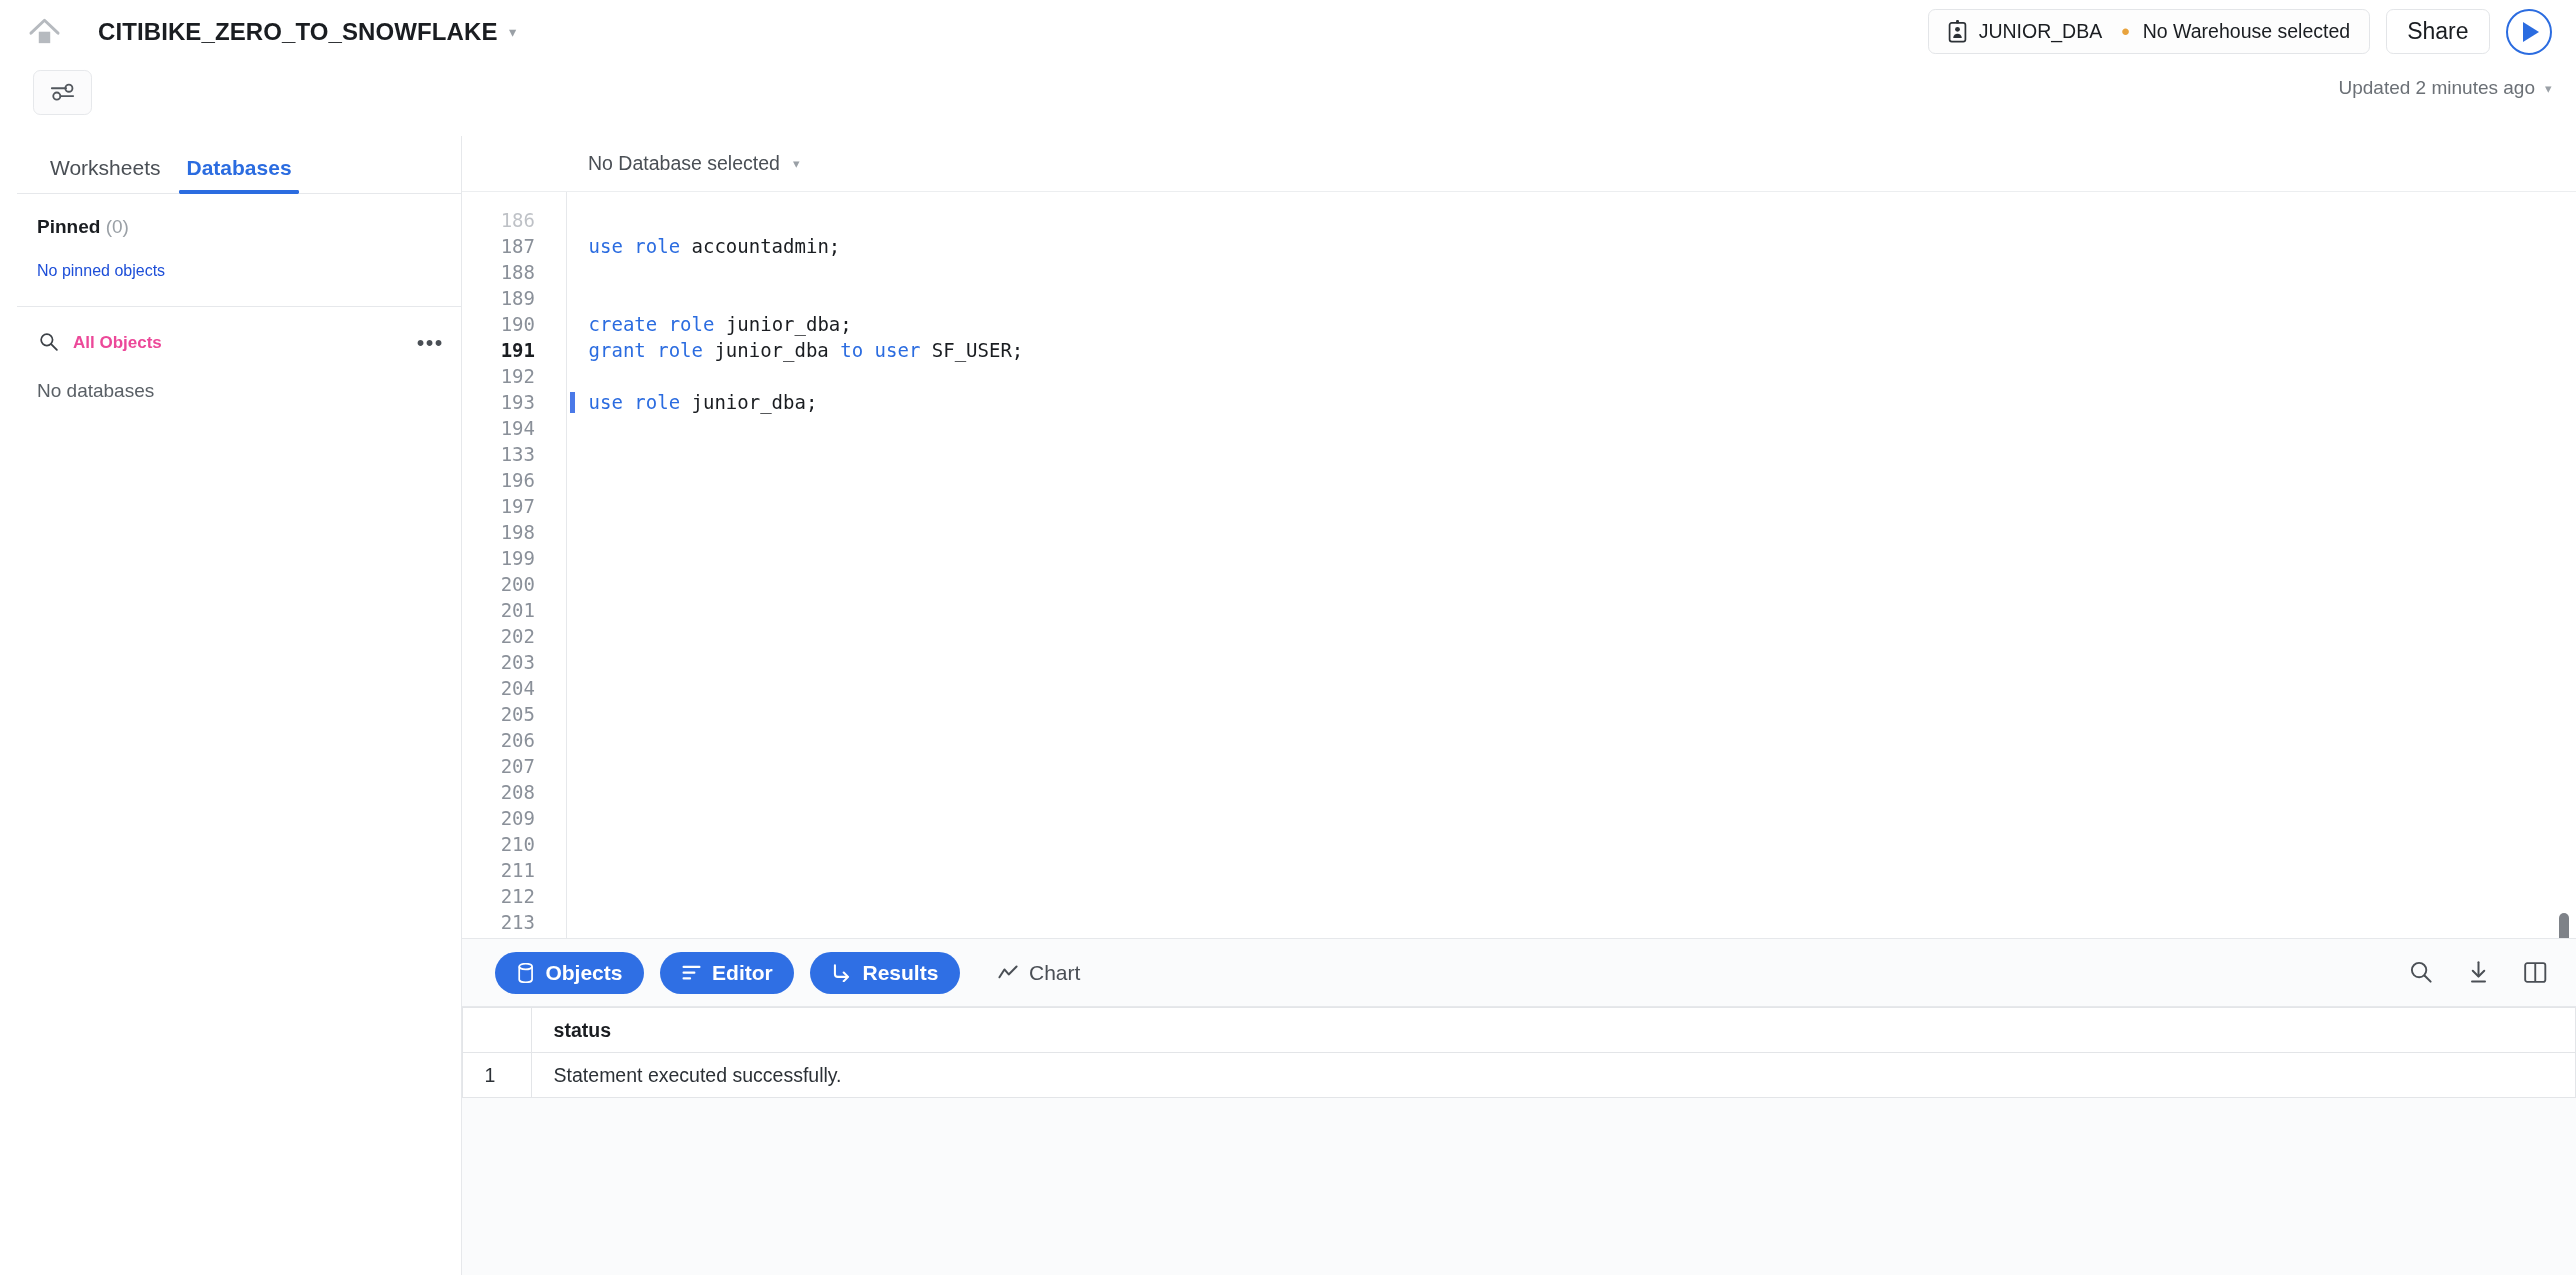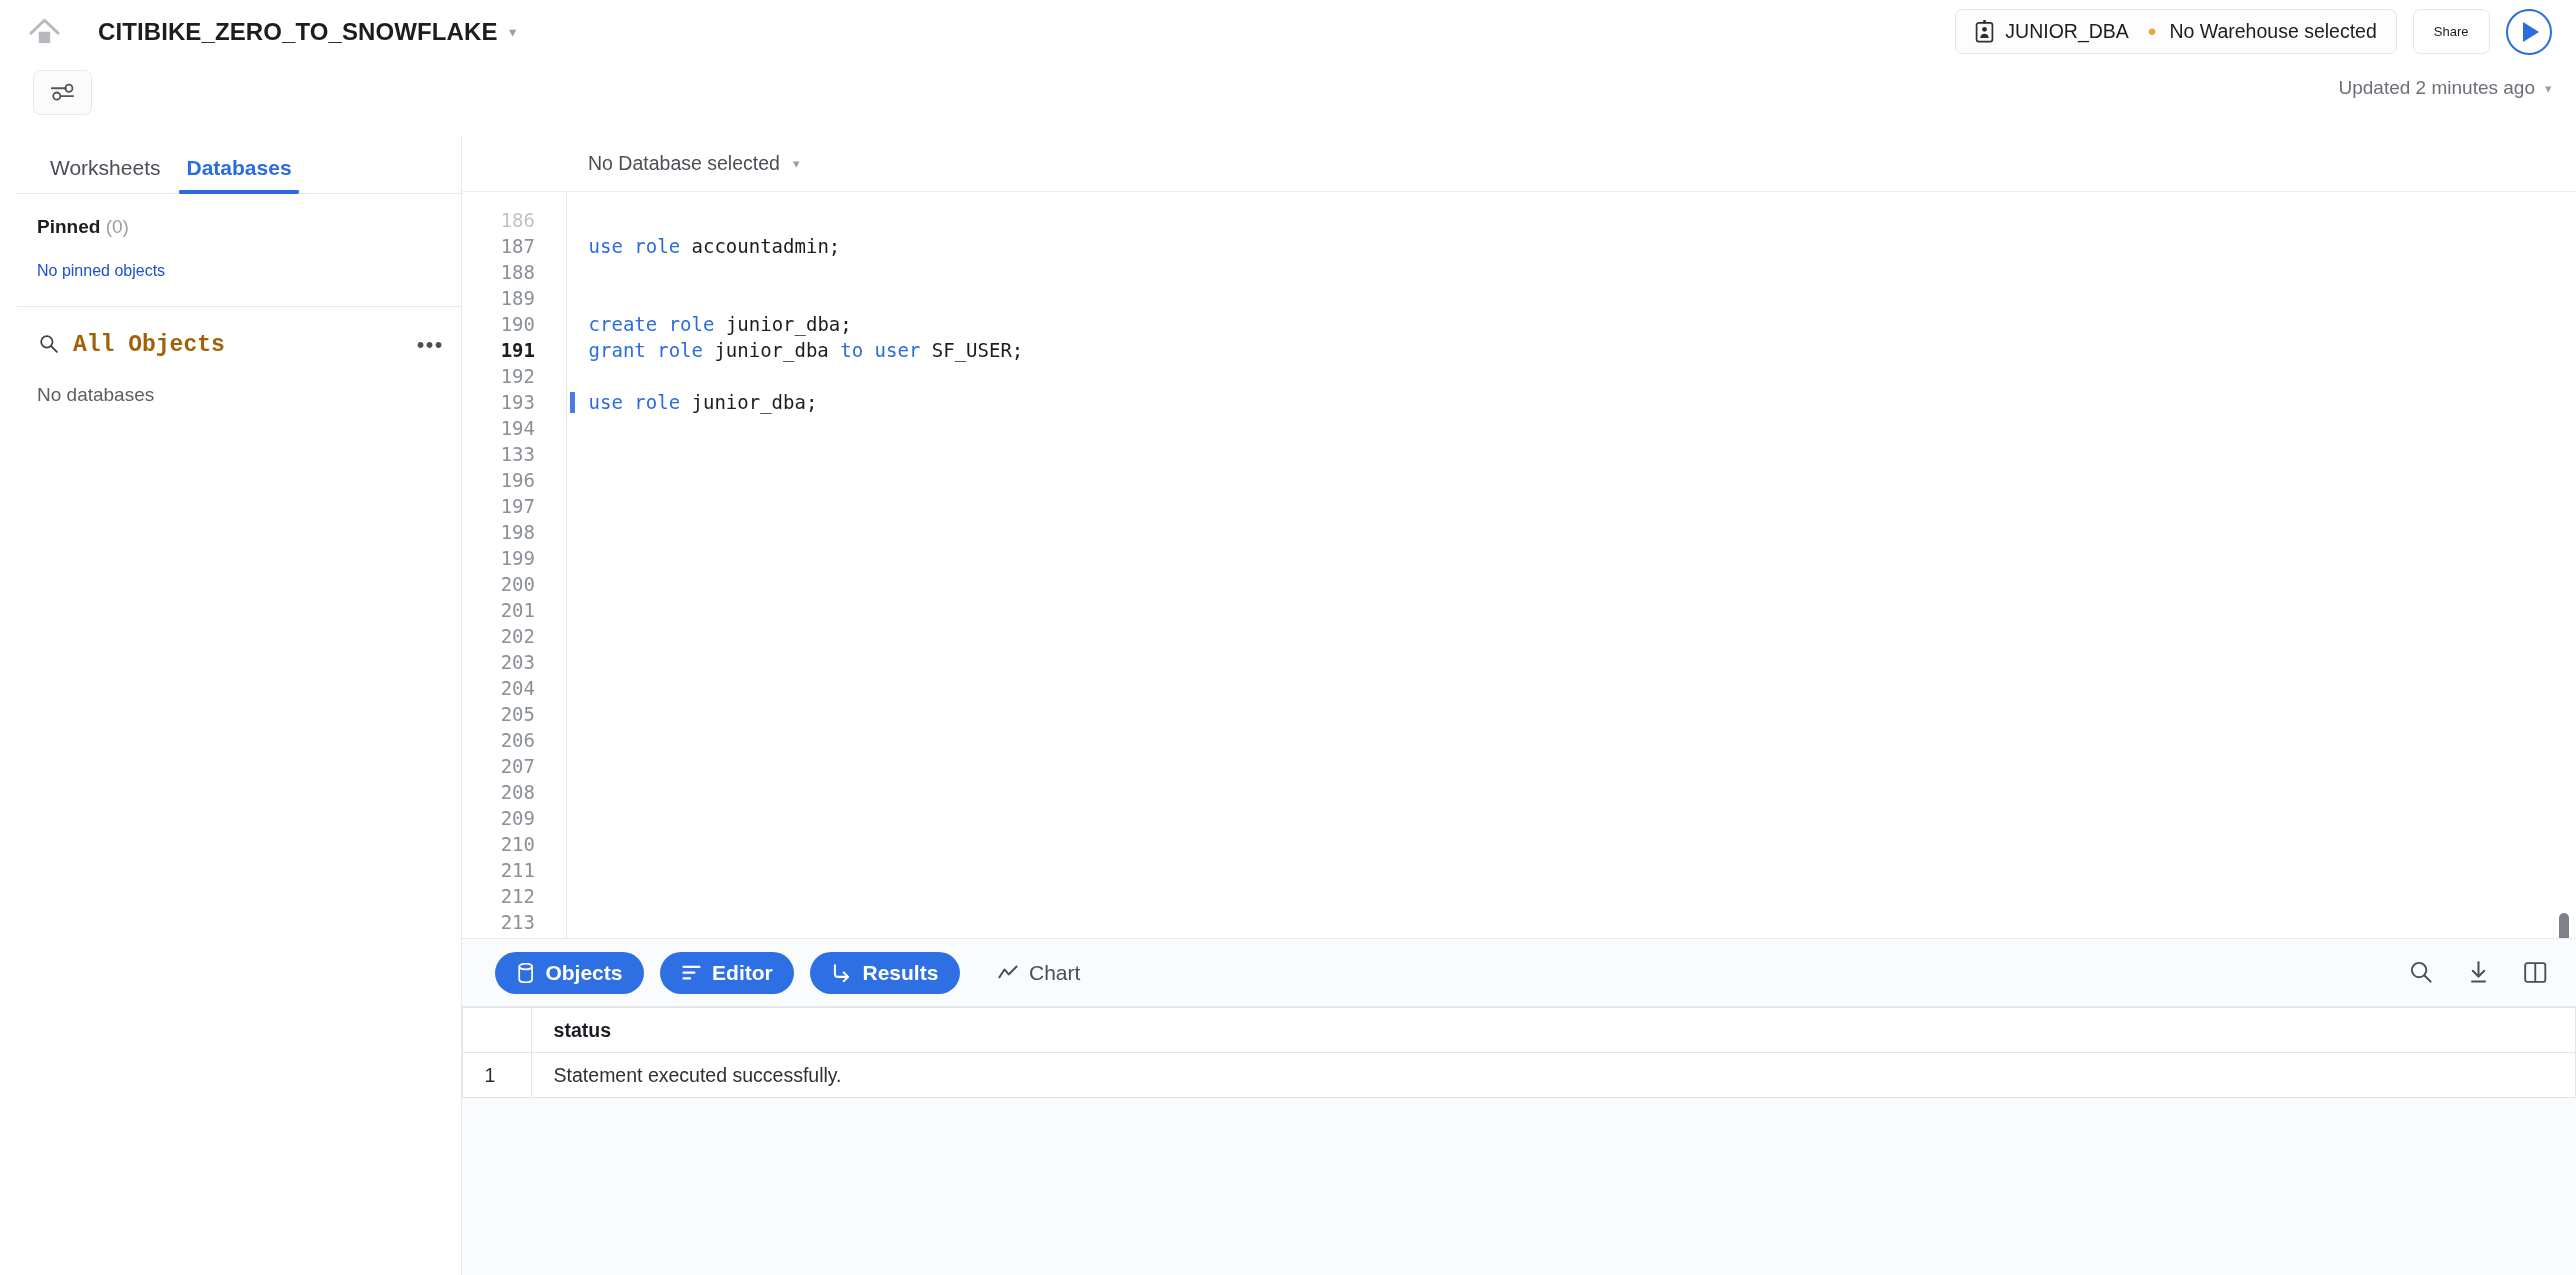--- a/index.html
+++ b/index.html
@@ -69,21 +69,21 @@
     margin: 0 13px 0 19px;
   }
   .wh-text { font-size: 19.5px; color: #1a1d21; white-space: nowrap; }
   .share-btn {
     height: 45px;
     border: 0.7px solid #e3e5e8;
     border-radius: 7.2px;
     background: #fff;
     padding: 0 20px;
     display: flex; align-items: center;
-    font-size: 13px; color: #1a1d21;
+    font-size: 23px; color: #1a1d21;
     cursor: pointer;
   }
   .run-btn {
     width: 46px; height: 46px;
     border-radius: 50%;
     border: 2.9px solid #2b6ce0;
     display: flex; align-items: center; justify-content: center;
     cursor: pointer;
     background: #fff;
   }
@@ -174,23 +174,22 @@
     padding: 24.5px 0 26px 20px;
     font-size: 16px;
     color: #1d4ed8;
   }
   .allobj-row {
     display: flex; align-items: center;
     padding: 24.5px 17.3px 0 21.6px;
     cursor: pointer;
   }
   .allobj-label {
-    font-size: 23px; color: #a16207; font-weight: 600;
+    font-size: 17px; color: #ec4899; font-weight: 600;
     margin-left: 14.4px;
-    font-family: Liberation Mono, monospace;
   }
   .allobj-dots {
     margin-left: auto;
     color: #4a4f55;
     font-size: 21.6px;
     letter-spacing: 1.4px;
     line-height: 7.2px;
     cursor: pointer;
   }
   .nodb {

